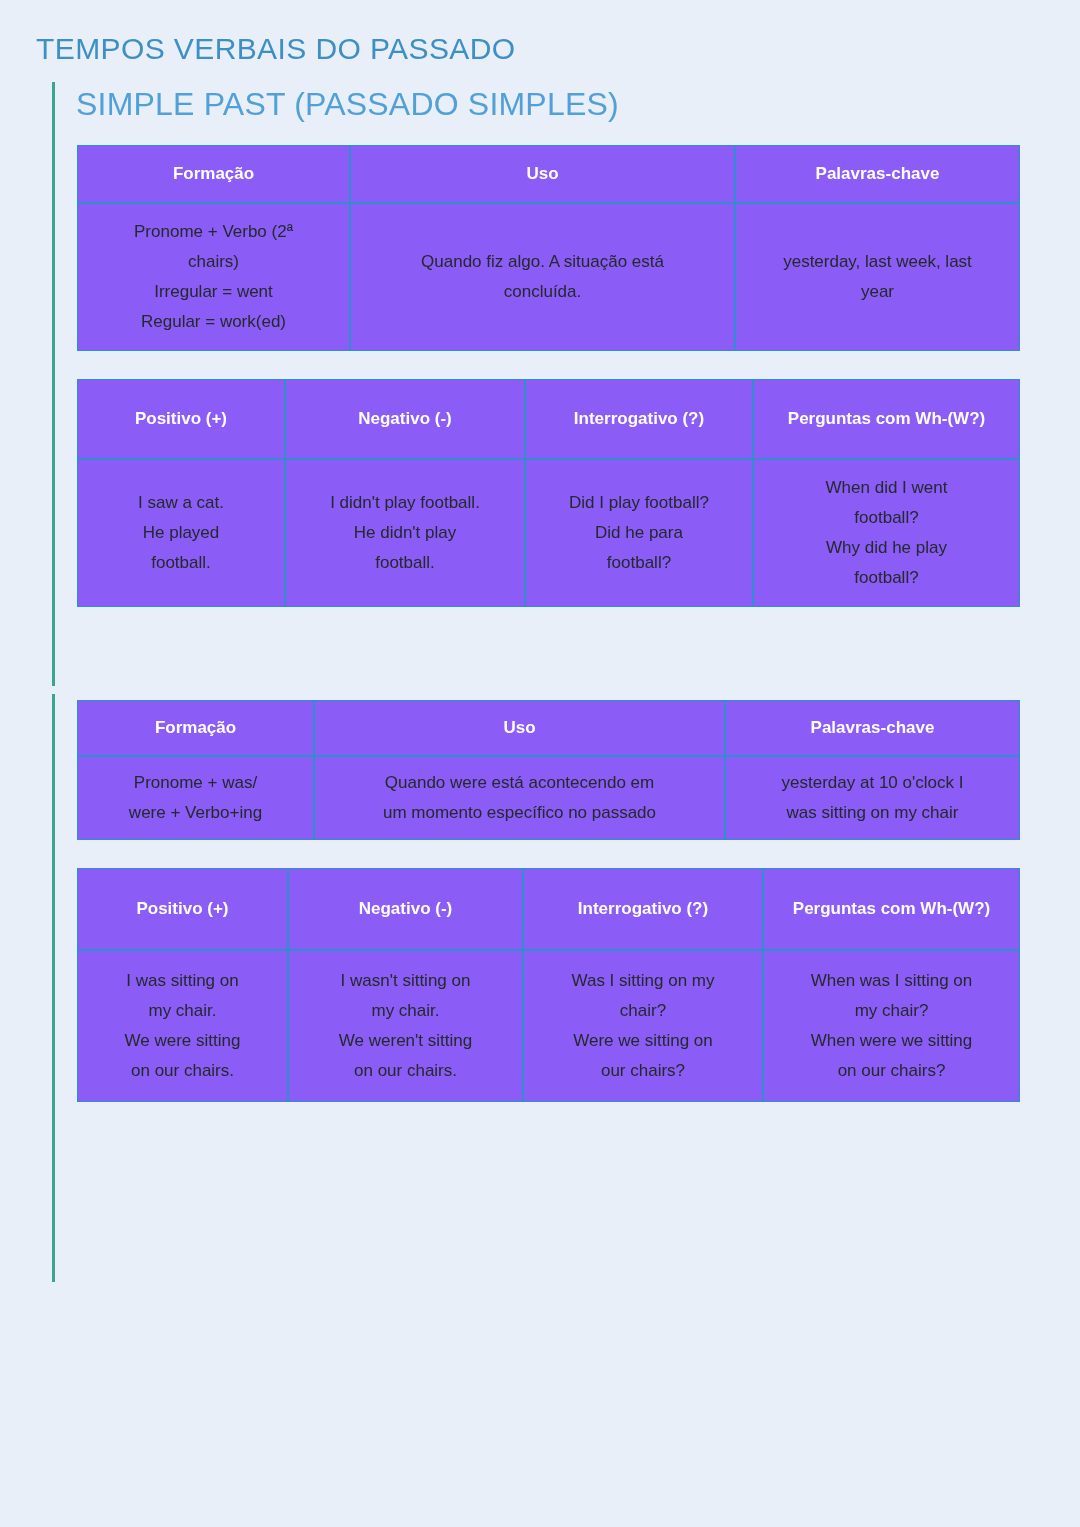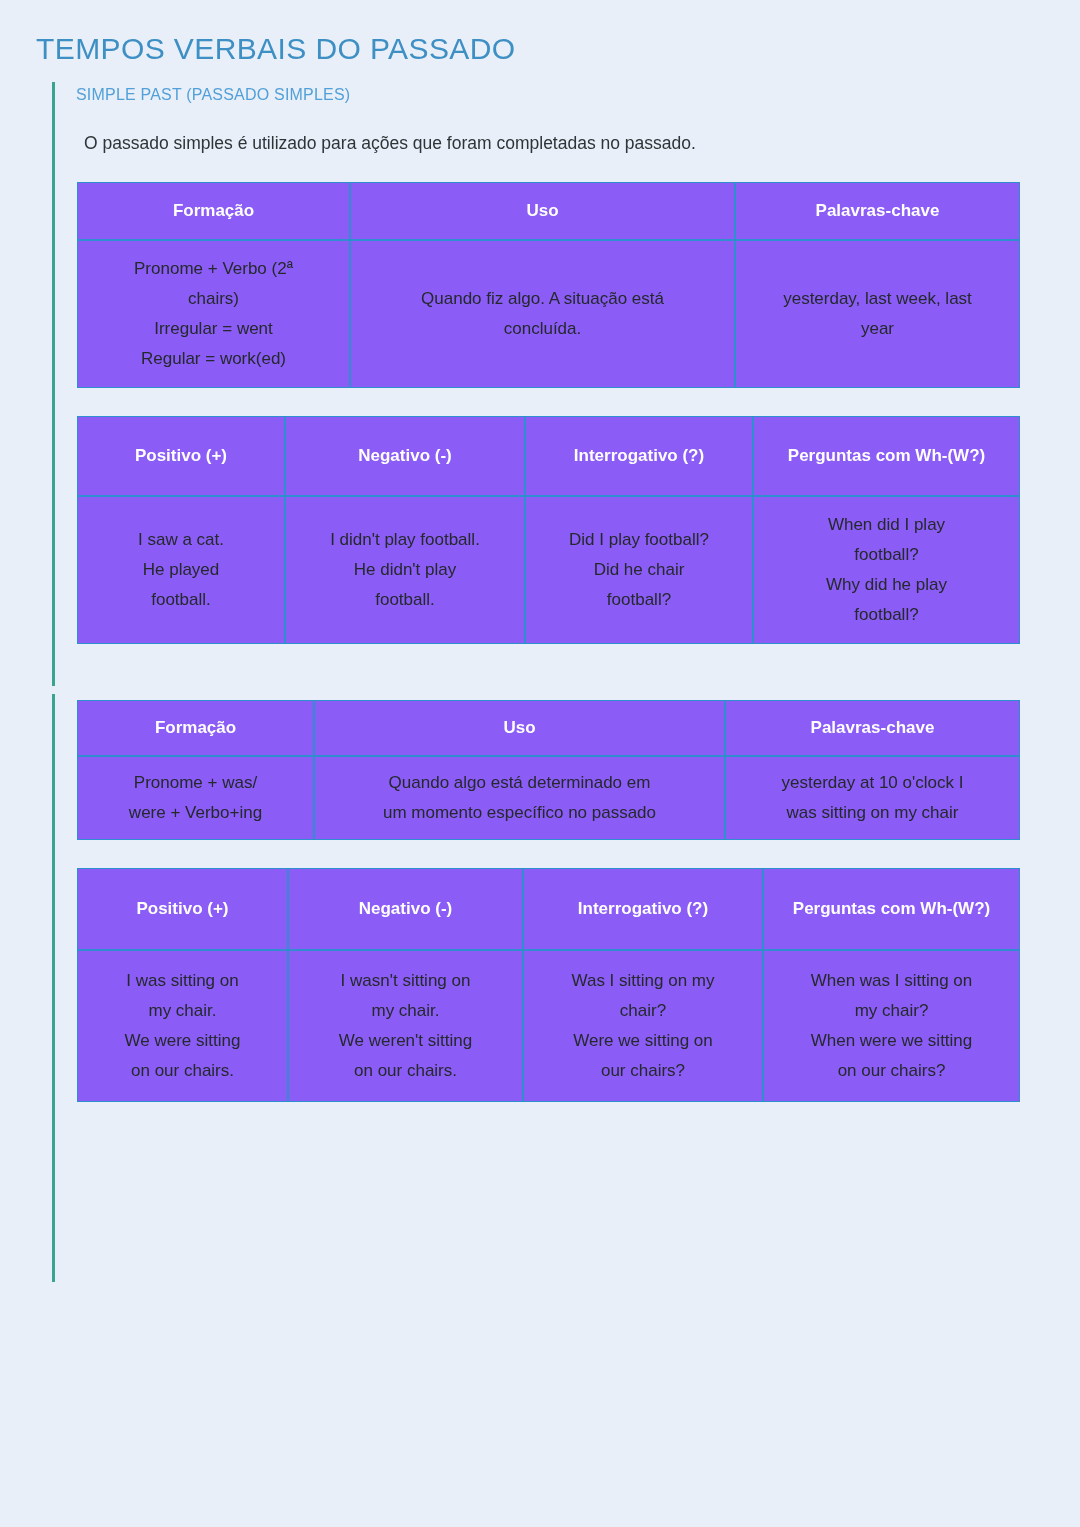--- a/index.html
+++ b/index.html
@@ -49,21 +49,21 @@
   
   .section {
     position: absolute;
     left: 76px;
     width: 968px;
   }
   .section.sec-1 { top: 86px; }
   .section.sec-2 { top: 700px; }
 
   .section-title {
-    font-size: 16px;
+    font-size: 32px;
     font-weight: 400;
     color: #52a0d8;
     letter-spacing: 0.2px;
     margin: 0 0 22px 0;
     white-space: nowrap;
   }
 
   .section-desc {
     font-size: 17.5px;
     line-height: 34px;
@@ -131,21 +131,20 @@
 
   <h1 class="main-title">TEMPOS VERBAIS DO PASSADO</h1>
 
   <div class="accent-rail rail-1"></div>
   <div class="accent-rail rail-2"></div>
 
   <section class="section sec-1">
 
     <h2 class="section-title">SIMPLE PAST (PASSADO SIMPLES)</h2>
 
-    <p class="section-desc">O passado simples é utilizado para ações que foram completadas no passado.</p>
 
     <table class="grid-table tbl-simple-formation">
       <colgroup>
         <col style="width:273px">
           <col style="width:385px">
           <col style="width:285px">
       </colgroup>
       <thead>
         <tr>
           <th>Formação</th>
@@ -195,25 +194,25 @@
             <span>He played</span>
             <span>football.</span>
           </td>
           <td class="cell-lines">
             <span>I didn't play football.</span>
             <span>He didn't play</span>
             <span>football.</span>
           </td>
           <td class="cell-lines">
             <span>Did I play football?</span>
-            <span>Did he chair</span>
+            <span>Did he para</span>
             <span>football?</span>
           </td>
           <td class="cell-lines">
-            <span>When did I play</span>
+            <span>When did I went</span>
             <span>football?</span>
             <span>Why did he play</span>
             <span>football?</span>
           </td>
         </tr>
       </tbody>
     </table>
 
   </section>
 
@@ -234,21 +233,21 @@
           <th>Palavras-chave</th>
         </tr>
       </thead>
       <tbody>
         <tr>
           <td class="cell-lines">
             <span>Pronome + was/</span>
             <span>were + Verbo+ing</span>
           </td>
           <td class="cell-lines">
-            <span>Quando algo está determinado em</span>
+            <span>Quando were está acontecendo em</span>
             <span>um momento específico no passado</span>
           </td>
           <td class="cell-lines">
             <span>yesterday at 10 o'clock I</span>
             <span>was sitting on my chair</span>
           </td>
         </tr>
       </tbody>
     </table>
 

